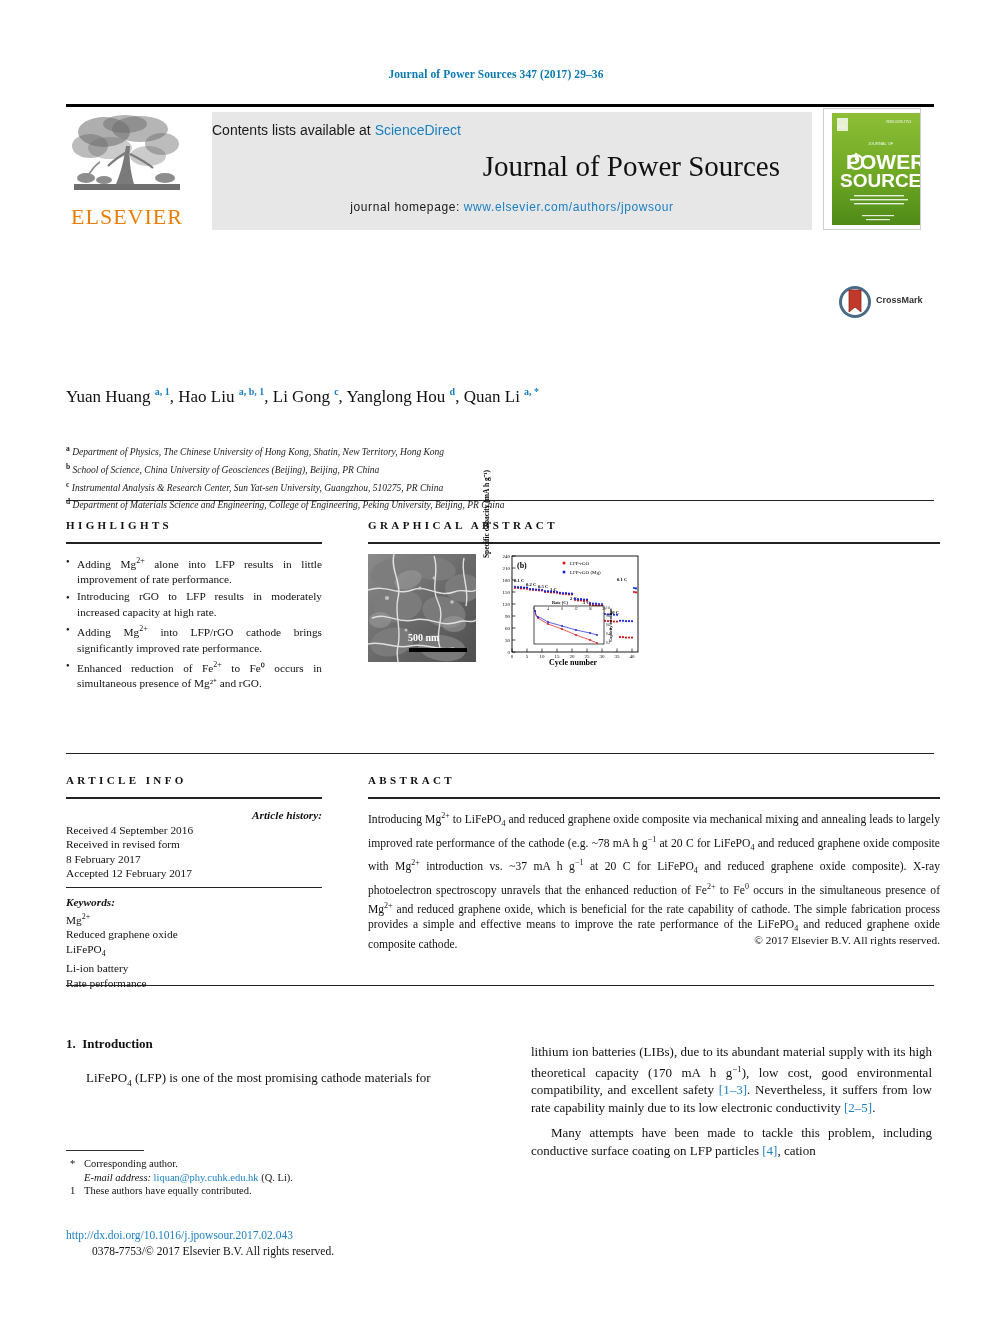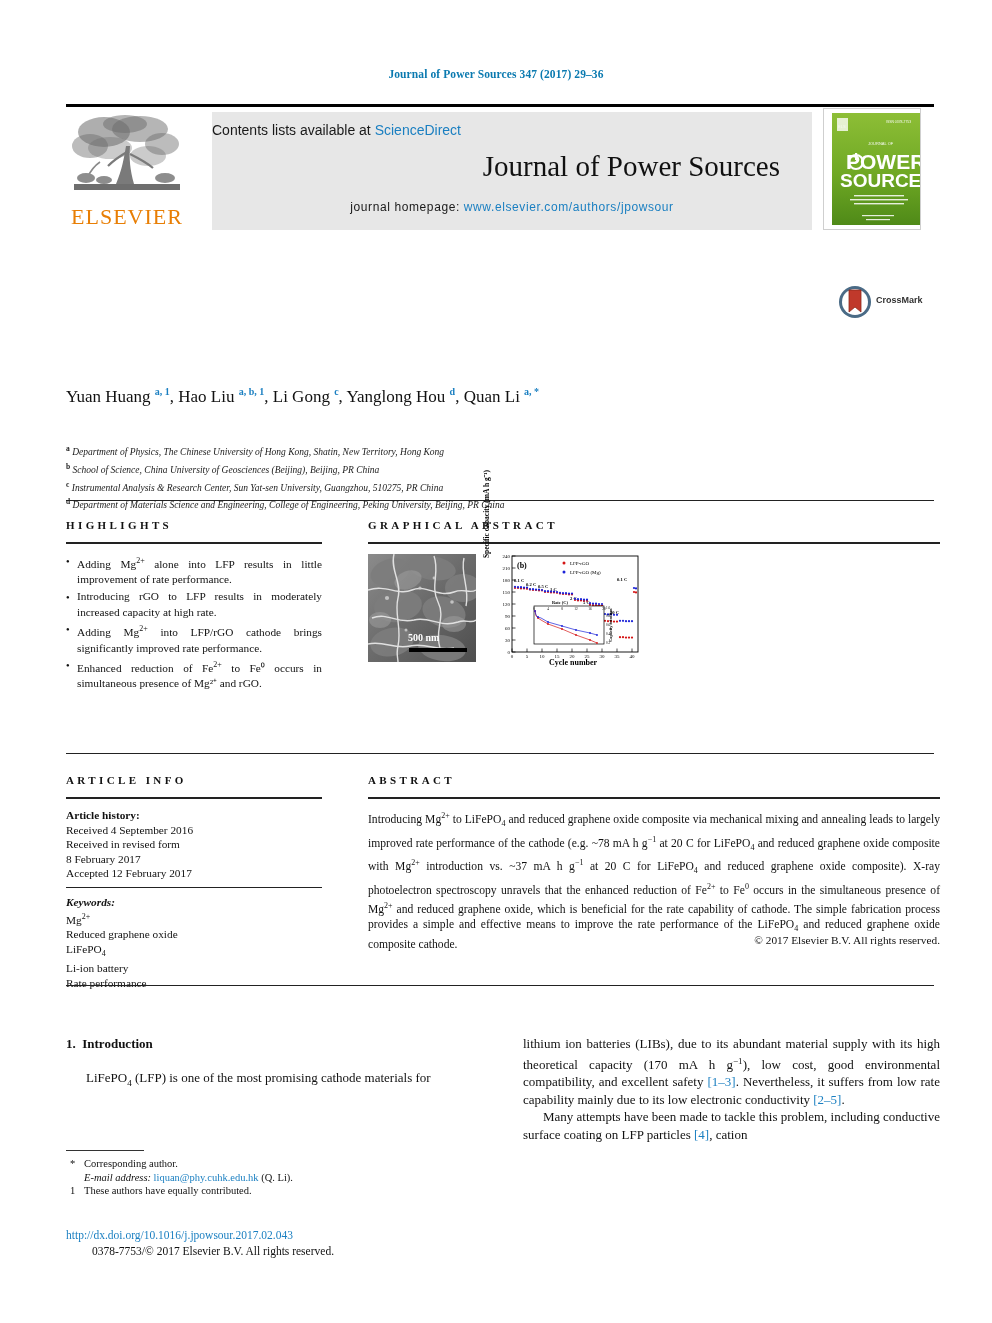--- a/index.html
+++ b/index.html
@@ -227,21 +227,21 @@
   
   .artinfo {
     position: absolute;
     left: 66px; top: 808px;
     width: 256px;
     font-family: "Liberation Serif", serif;
     font-size: 11.3px;
     line-height: 14.6px;
     color: #111;
   }
-  .artinfo .lbl { font-weight: bold; }
+  .artinfo .lbl { font-style: italic; font-weight: bold; text-align: right; }
   .kw-block { position: absolute; left: 66px; top: 895px; width: 256px;
     font-family: "Liberation Serif", serif; font-size: 11.3px;
     line-height: 14.6px; color: #111; }
 
   
   .ga-figure {
     position: absolute;
     left: 368px; top: 552px;
     width: 300px;
     height: 118px;
@@ -344,21 +344,21 @@
   .body-col-right {
     position: absolute;
     left: 523px; top: 1035px;
     width: 417px;
     font-family: "Liberation Serif", serif;
     font-size: 13px;
     line-height: 17.5px;
     text-align: justify;
     color: #111;
   }
-  .body-col-right p { margin: 0; }
+  .body-col-right p { margin: 8px; }
   .body-col-right p.indent { text-indent: 20px; }
   .body-col-right sup { font-size: 9px; }
   .ref { color: #1a7fc1; }
 
   
   .footnote-rule {
     position: absolute;
     left: 66px; top: 1150px;
     width: 78px;
     height: 1px;

